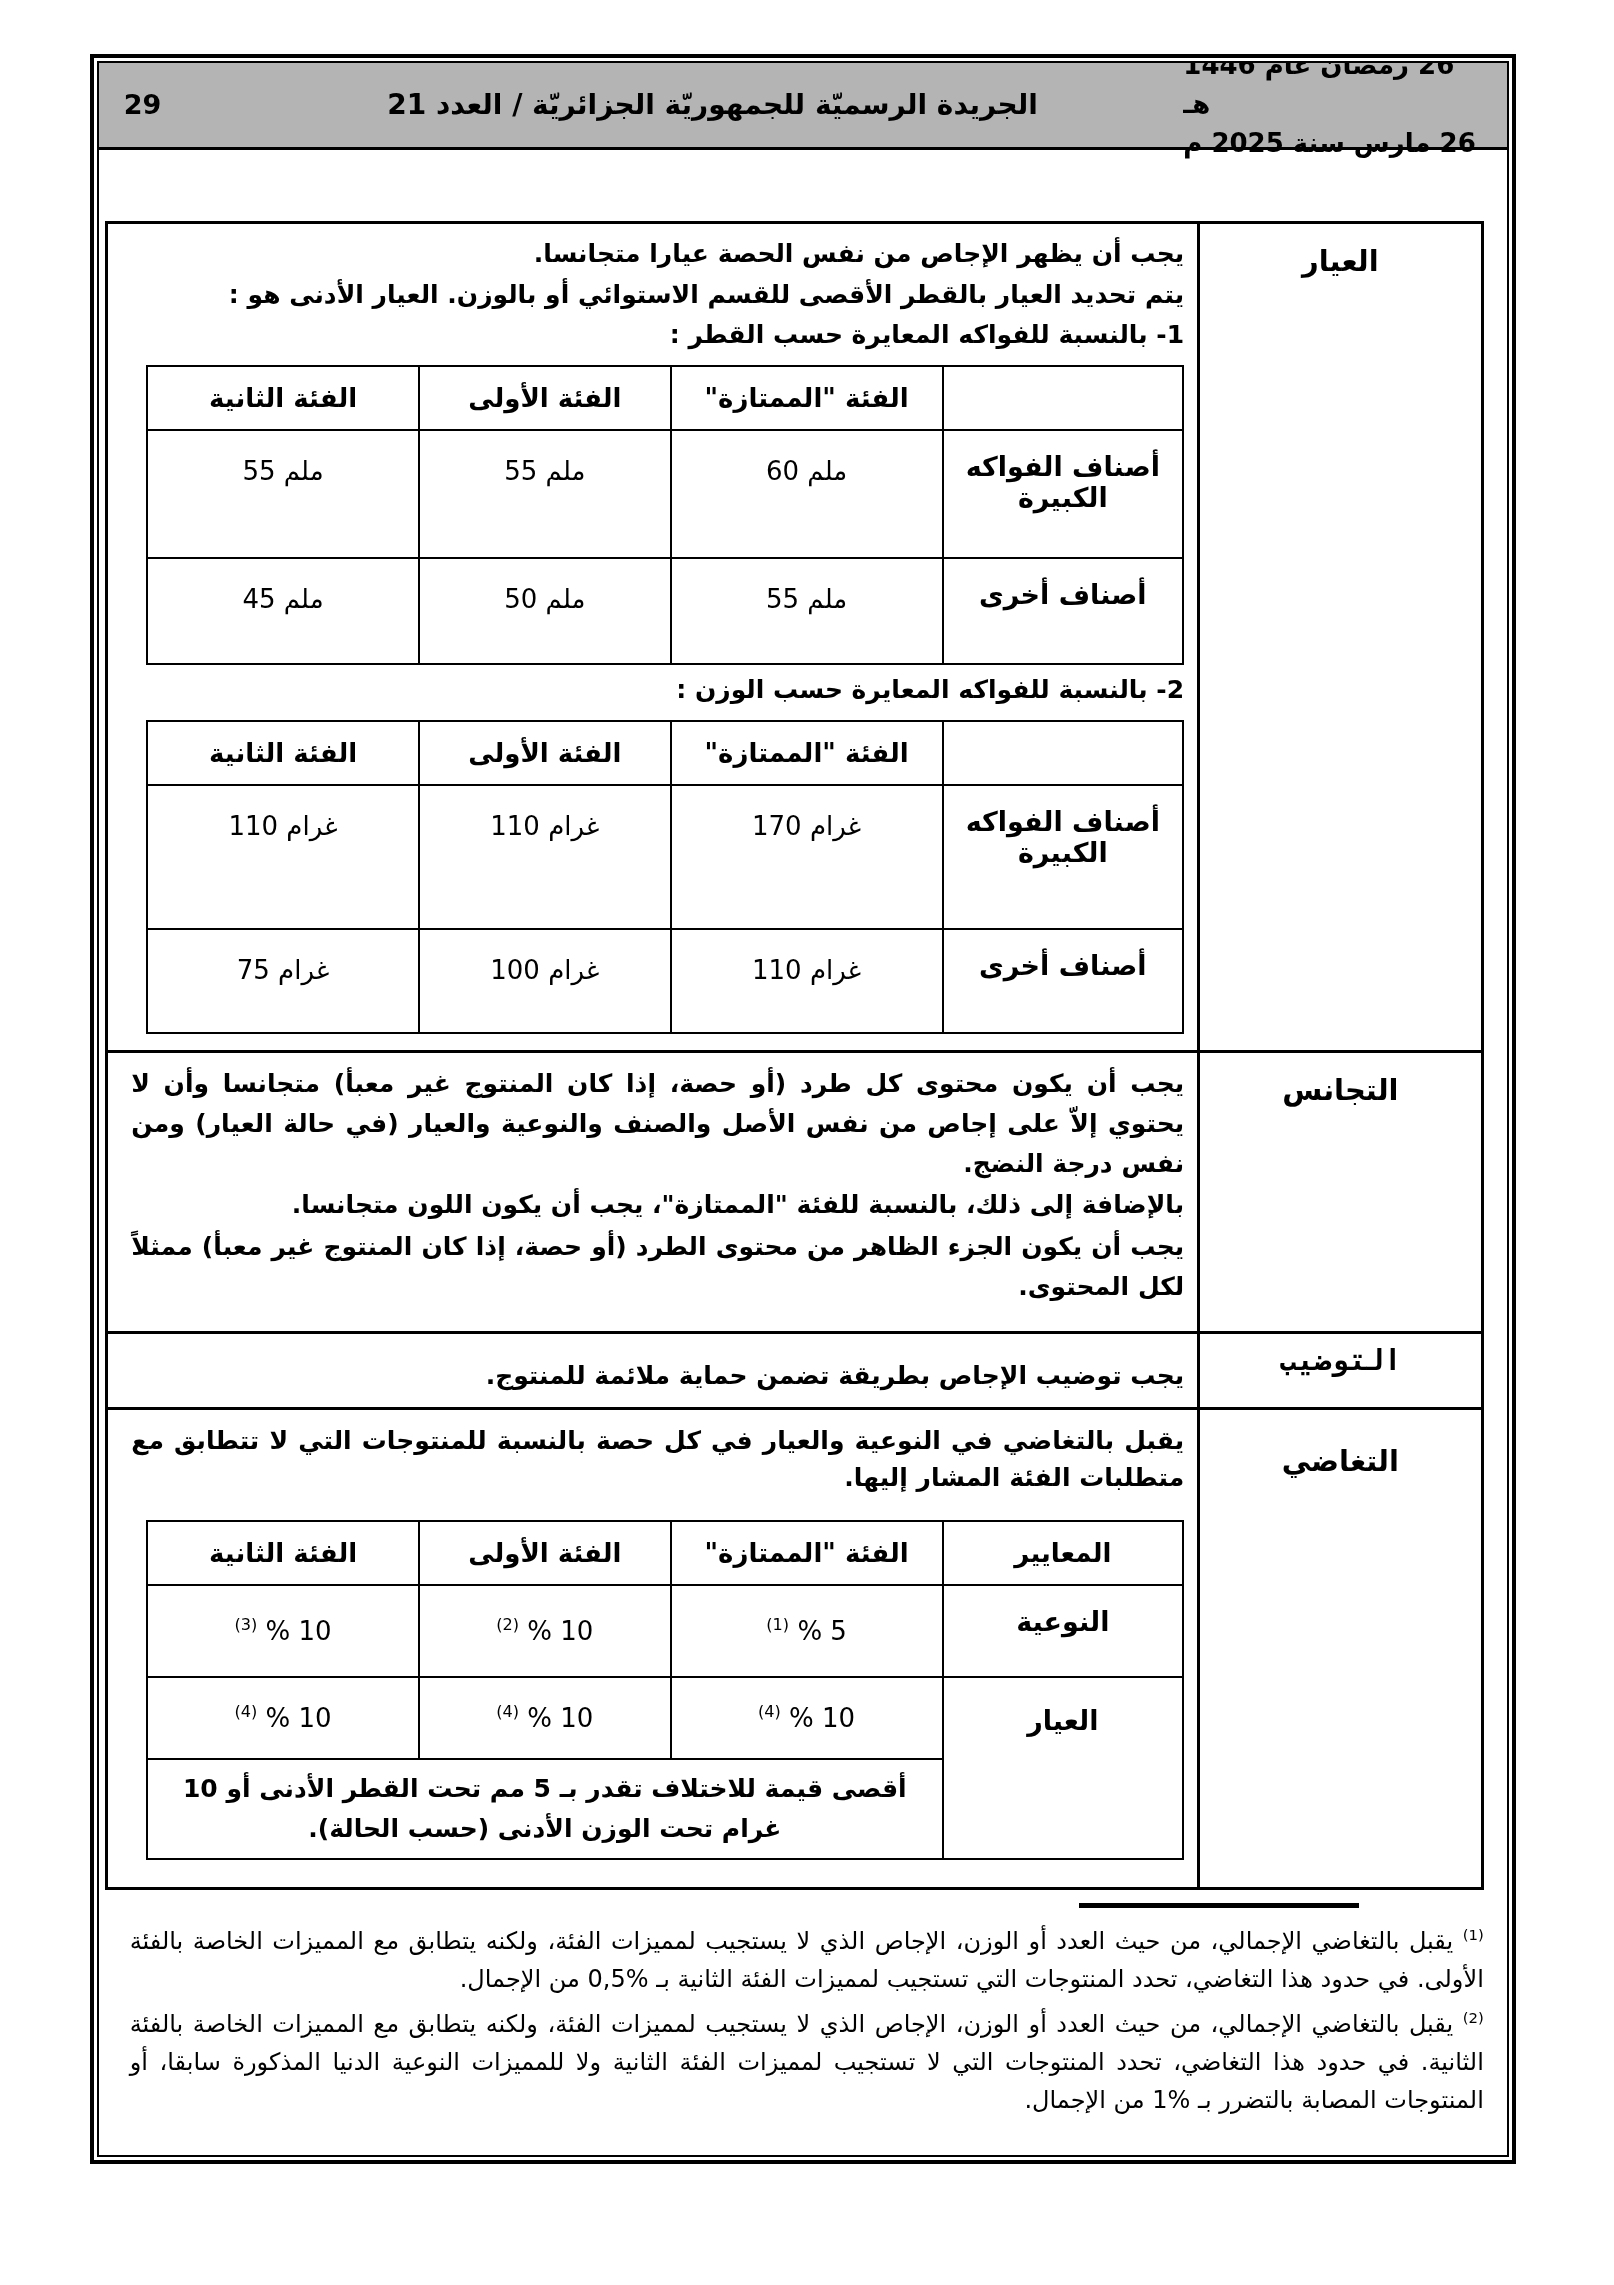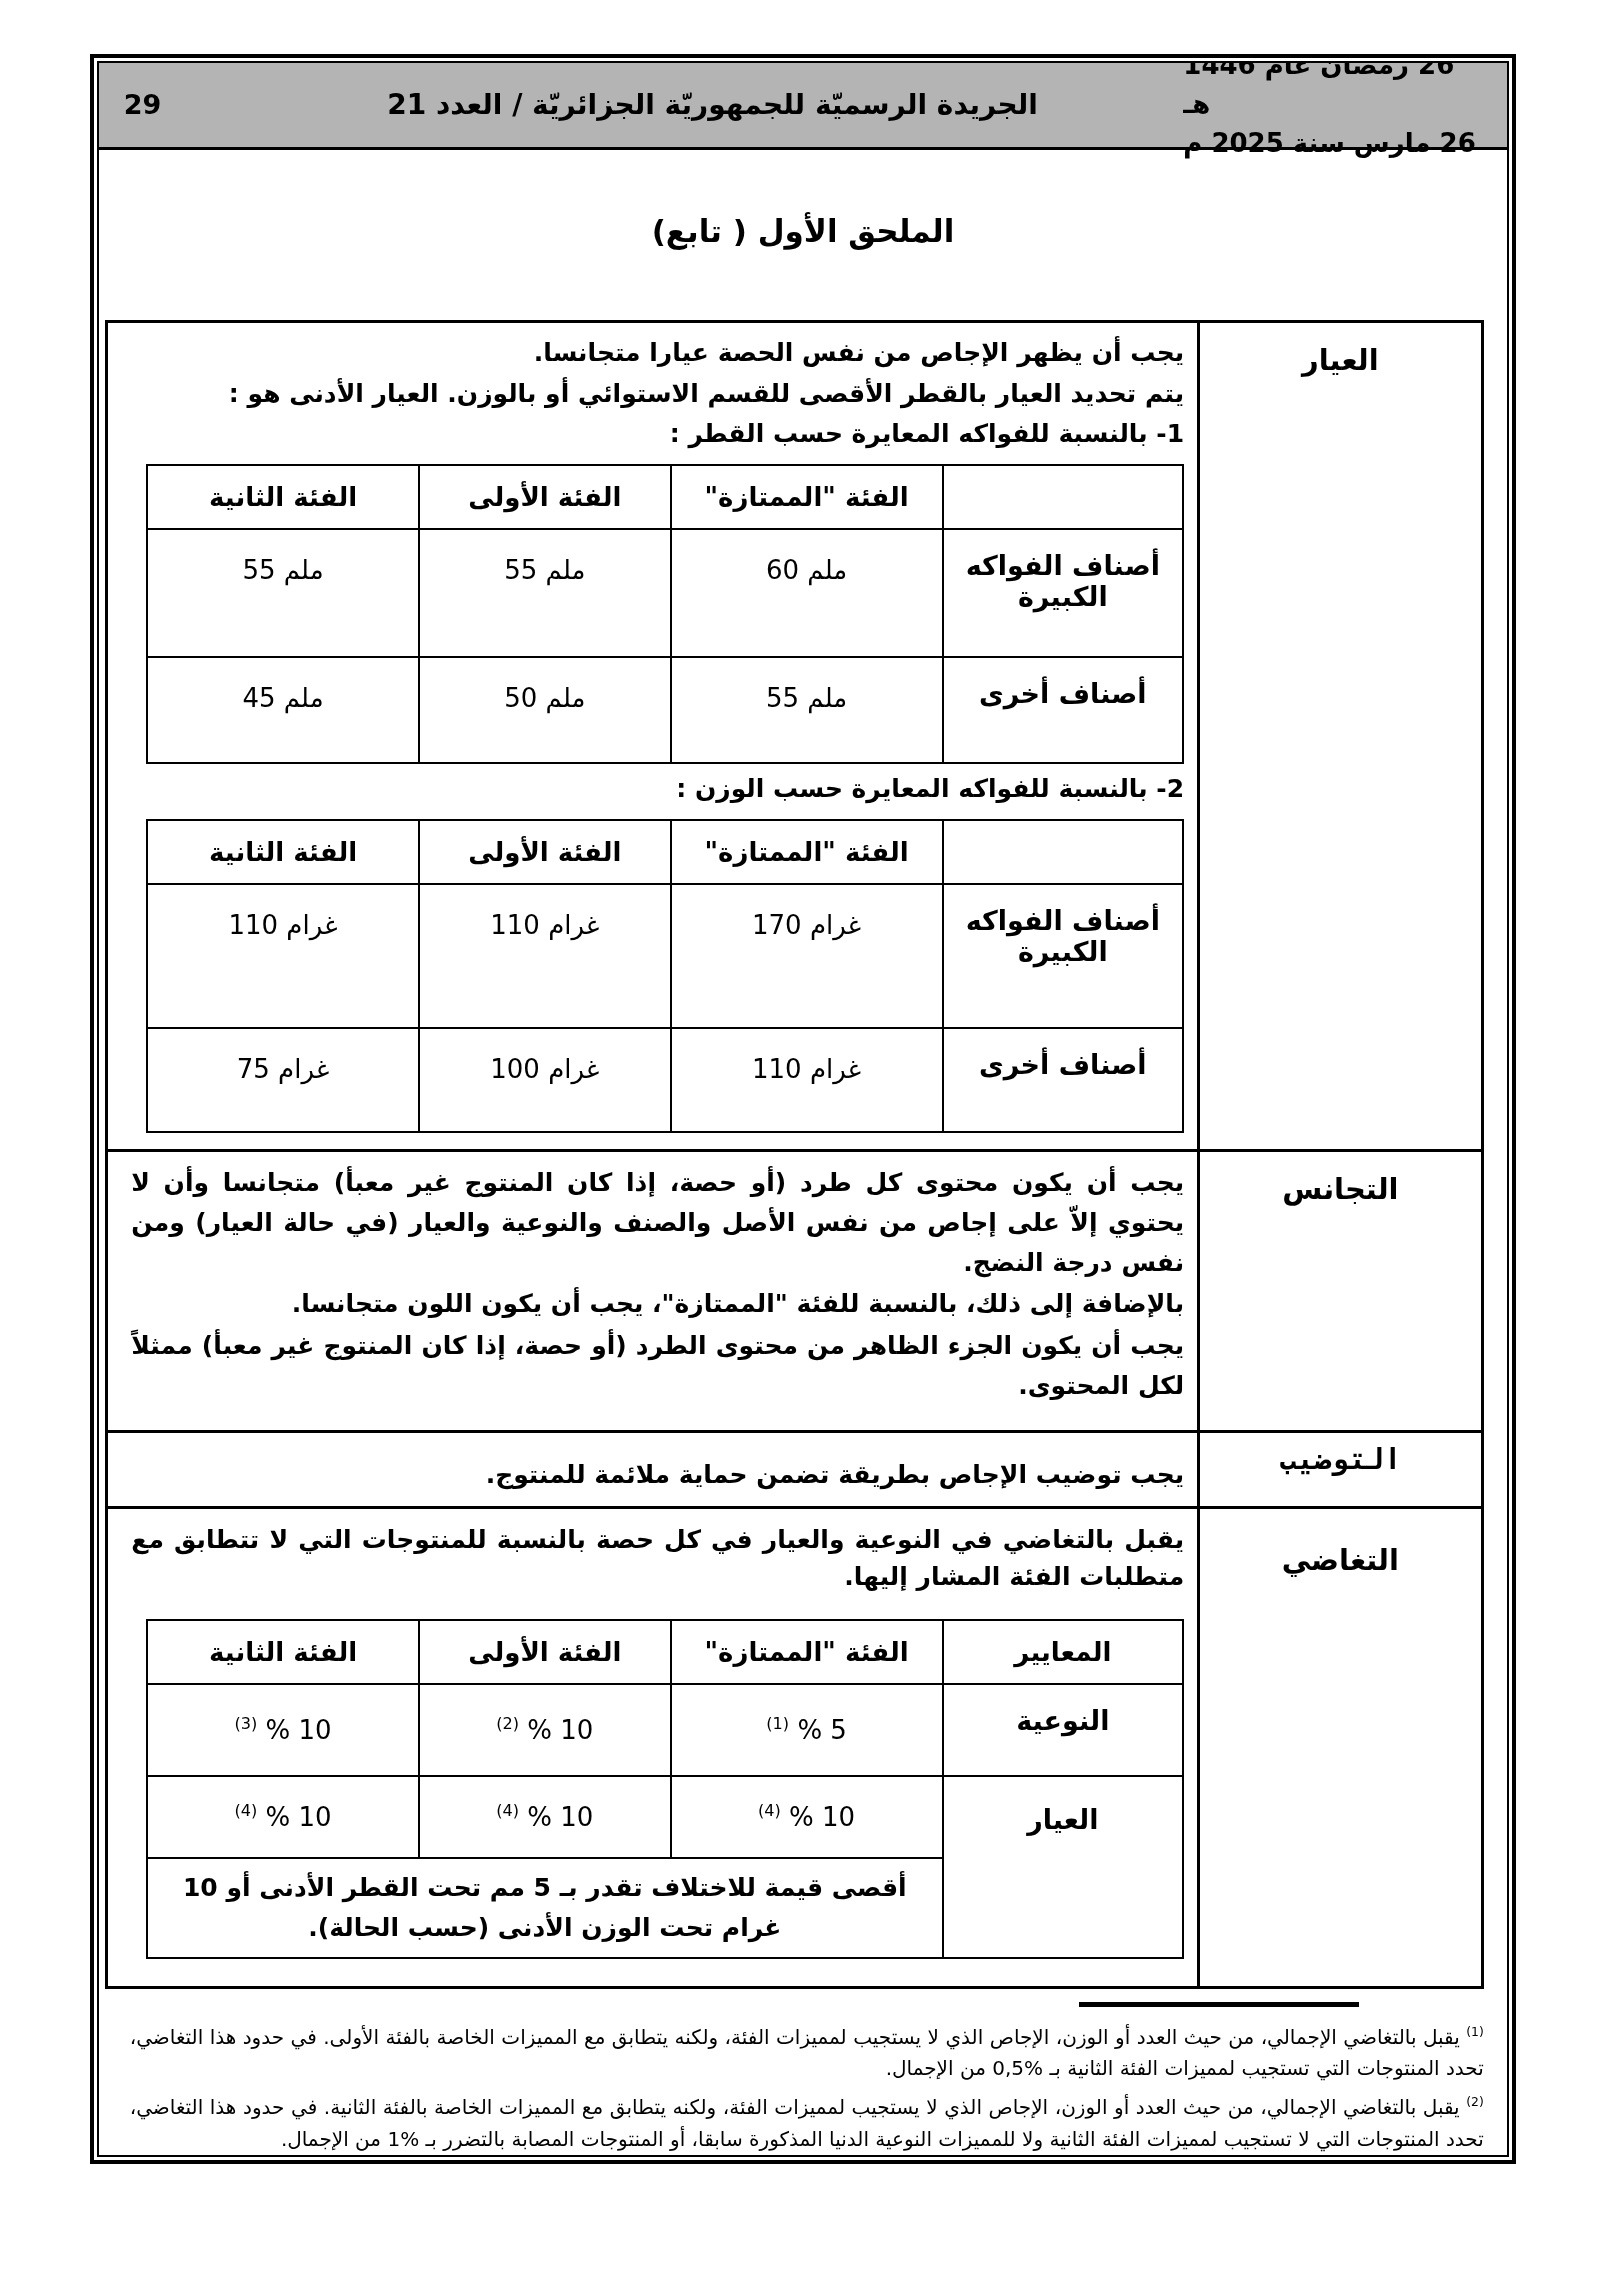--- a/index.html
+++ b/index.html
@@ -44,42 +44,41 @@
   .dia-r1 > * { height:100px; } .dia-r2 > * { height:78px; }
   .wgt-r1 > * { height:116px; } .wgt-r2 > * { height:76px; }
   .tol-r1 > * { height:69px; }  .tol-r2 > * { height:78px; }
   .inner td.tol { font-weight:normal; font-size:26px; vertical-align:middle; direction:rtl;margin-top:8px; }
   .inner td.tol sup, .fn sup { font-size:0.62em; vertical-align:super; }
   .inner td.note { height:87px; font-weight:bold; font-size:25px; line-height:1.6;
                    text-align:center; vertical-align:middle; padding:5.4px 16.3px; }
   .inner .rowlbl.span2 { vertical-align:top; padding-top:27px; }
 
   
-  .footnotes { margin:12.7px 23.5px 0 31px; font-size:20px; font-weight:normal; }
+  .footnotes { margin:12.7px 23.5px 0 31px; font-size:24px; font-weight:normal; }
   .fn-sep { width:280px; height:5.4px; background:#000; margin:0 125px 14.5px 0; }
   .fn { margin:7.2px 0; line-height:1.58; text-align:justify; }
 </style>
 </head>
 <body>
 
 <div class="page">
   <div class="frame">
     <div class="frame-inner">
 
       <div class="band">
         <div class="page-num">29</div>
         <div class="journal-title">الجريدة الرسميّة للجمهوريّة الجزائريّة / العدد 21</div>
         <div class="dates">
           <div>26 رمضان عام 1446 هـ</div>
           <div>26 مارس سنة 2025 م</div>
         </div>
       </div>
 
       <div class="content">
-        <h1 class="annex-title">الملحق الأول ( تابع)</h1>
 
         <table class="main-table">
           <tbody>
 
           <tr class="r-caliber">
             <td class="lbl">العيار</td>
             <td class="cnt">
               <p>يجب أن يظهر الإجاص من نفس الحصة عيارا متجانسا.</p>
               <p>يتم تحديد العيار بالقطر الأقصى للقسم الاستوائي أو بالوزن. العيار الأدنى هو :</p>
               <p>1- بالنسبة للفواكه المعايرة حسب القطر :</p>

